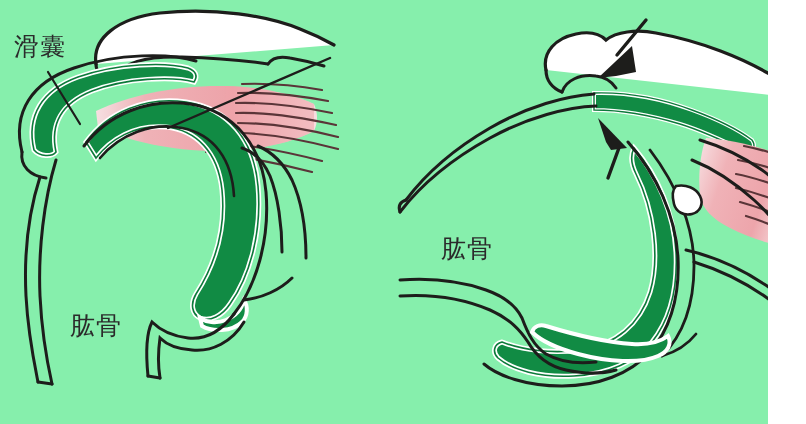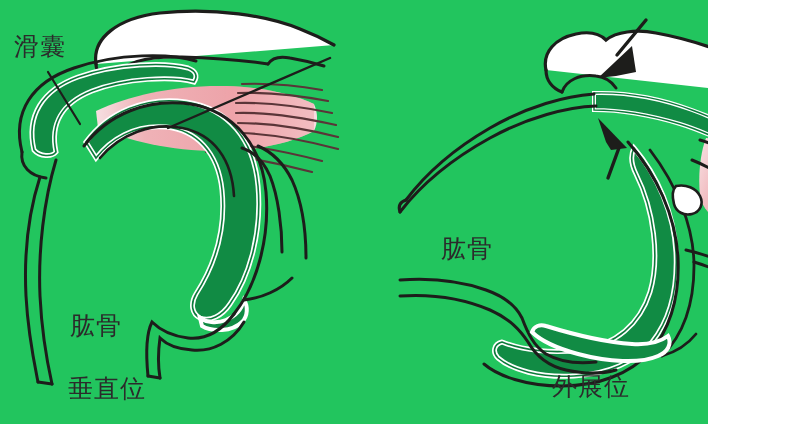--- a/index.html
+++ b/index.html
@@ -6,23 +6,23 @@
   html, body {
     margin: 0;
     padding: 0;
     background: #ffffff;
   }
   body {
     font-family: "Liberation Serif", "DejaVu Serif", serif;
   }
   #stage {
     position: relative;
-    width: 708px;
+    width: 768px;
     height: 424px;
-    background: #22c55e;
+    background: #86efac;
     overflow: hidden;
   }
   svg.diagram {
     position: absolute;
     top: 0;
     left: 0;
     width: 806px;
     height: 424px;
     display: block;
   }
@@ -249,18 +249,16 @@
         <polygon points="598,118 627,148 611,150 606,142" fill="#1d1d1b"></polygon>
       </g>
     </g>
   </svg>
 
   <div class="lbl lbl-callout" id="label-bursa">滑囊</div>
 
 
   <div class="lbl lbl-part" id="label-humerus-left">肱骨</div>
 
-  <div class="lbl lbl-caption" id="label-caption-left">垂直位</div>
 
   <div class="lbl lbl-part" id="label-humerus-right">肱骨</div>
 
-  <div class="lbl lbl-caption" id="label-caption-right">外展位</div>
 </div>
 
 </body></html>

